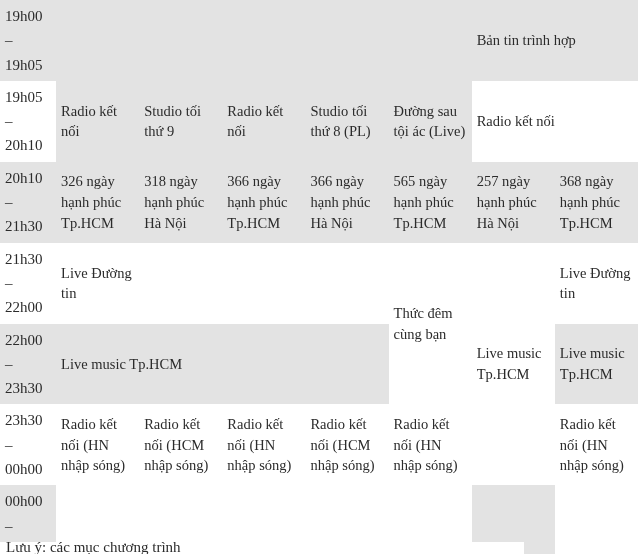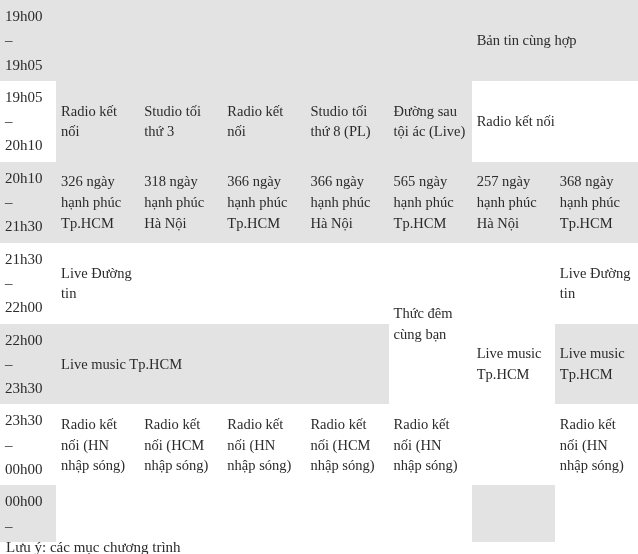--- a/index.html
+++ b/index.html
@@ -42,21 +42,21 @@
     line-height: 1.62;
     vertical-align: top;
     font-size: 15px;
   }
   td.timecell.mid { vertical-align: middle; }
   .col-w { width: 83px; }
   .footer-strip {
     position: absolute;
     left: 0;
     bottom: 0;
-    width: 638px;
+    width: 524px;
     height: 12px;
     overflow: hidden;
     background: #ffffff;
   }
   .footer-strip span {
     display: block;
     margin-left: 6px;
     font-size: 15px;
     line-height: 1.2;
     color: #2b2b2b;
@@ -83,28 +83,28 @@
     <tbody>
         <tr style="height: 64px;">
           <td class="timecell shade">19h00
 –
 19h05</td>
           <td class="shade"></td>
           <td class="shade"></td>
           <td class="shade"></td>
           <td class="shade"></td>
           <td class="shade"></td>
-          <td class="shade" colspan="2">Bản tin cùng hợp</td>
+          <td class="shade" colspan="2">Bản tin trình hợp</td>
         </tr>
         <tr style="height: 67px;">
           <td class="timecell plain">19h05
 –
 20h10</td>
           <td class="shade">Radio kết nối</td>
-          <td class="shade">Studio tối thứ 3</td>
+          <td class="shade">Studio tối thứ 9</td>
           <td class="shade">Radio kết nối</td>
           <td class="shade">Studio tối thứ 8 (PL)</td>
           <td class="shade">Đường sau tội ác (Live)</td>
           <td class="plain" colspan="2">Radio kết nối</td>
         </tr>
         <tr style="height: 72px;">
           <td class="timecell shade">20h10
 –
 21h30</td>
           <td class="shade">326 ngày hạnh phúc Tp.HCM</td>

